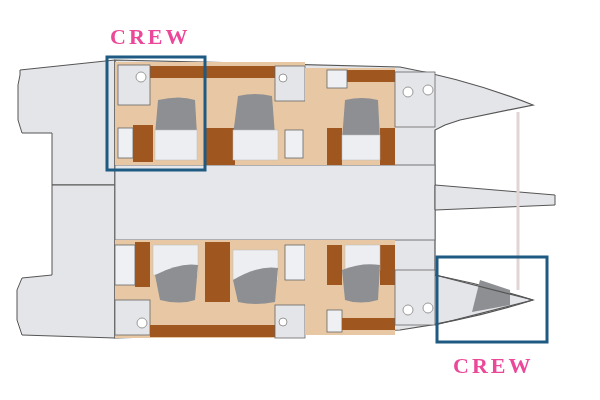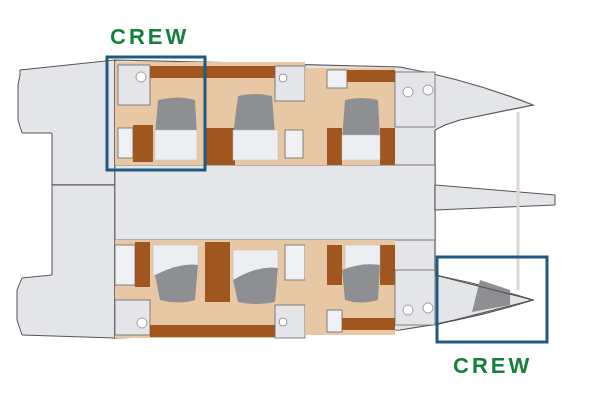--- a/index.html
+++ b/index.html
@@ -1,18 +1,18 @@
 <!DOCTYPE html>
 <html><head>
 <meta charset="utf-8">
 <style>
   html,body{margin:0;padding:0;background:#ffffff;}
   body{width:600px;height:400px;position:relative;overflow:hidden;font-family:"Liberation Sans",sans-serif;}
   .plan{position:absolute;left:0;top:0;width:600px;height:400px;}
-  .label{position:absolute;font-family:Liberation Sans, sans-serif;font-weight:bold;color:#15803d;letter-spacing:3px;font-size:22px;}
+  .label{position:absolute;font-family:Liberation Serif, serif;font-weight:bold;color:#ec4899;letter-spacing:3px;font-size:22px;}
   #crew-top{left:110px;top:24px;}
   #crew-bottom{left:453px;top:353px;}
 </style>
 </head>
 <body>
 
 <svg class="plan" viewBox="0 0 600 400" xmlns="http://www.w3.org/2000/svg">
 
   <path d="M20,75 L18,85 L18,120 L22,133 L52,133 L52,185 L115,185 L115,60 L20,70 Z" fill="#e4e5e8" stroke="#555" stroke-width="1"></path>
   <path d="M115,60 L400,67 Q470,80 533,105 L460,120 L445,125 L435,130 L435,185 L115,185 Z" fill="#e4e5e8" stroke="#555" stroke-width="1.2"></path>

